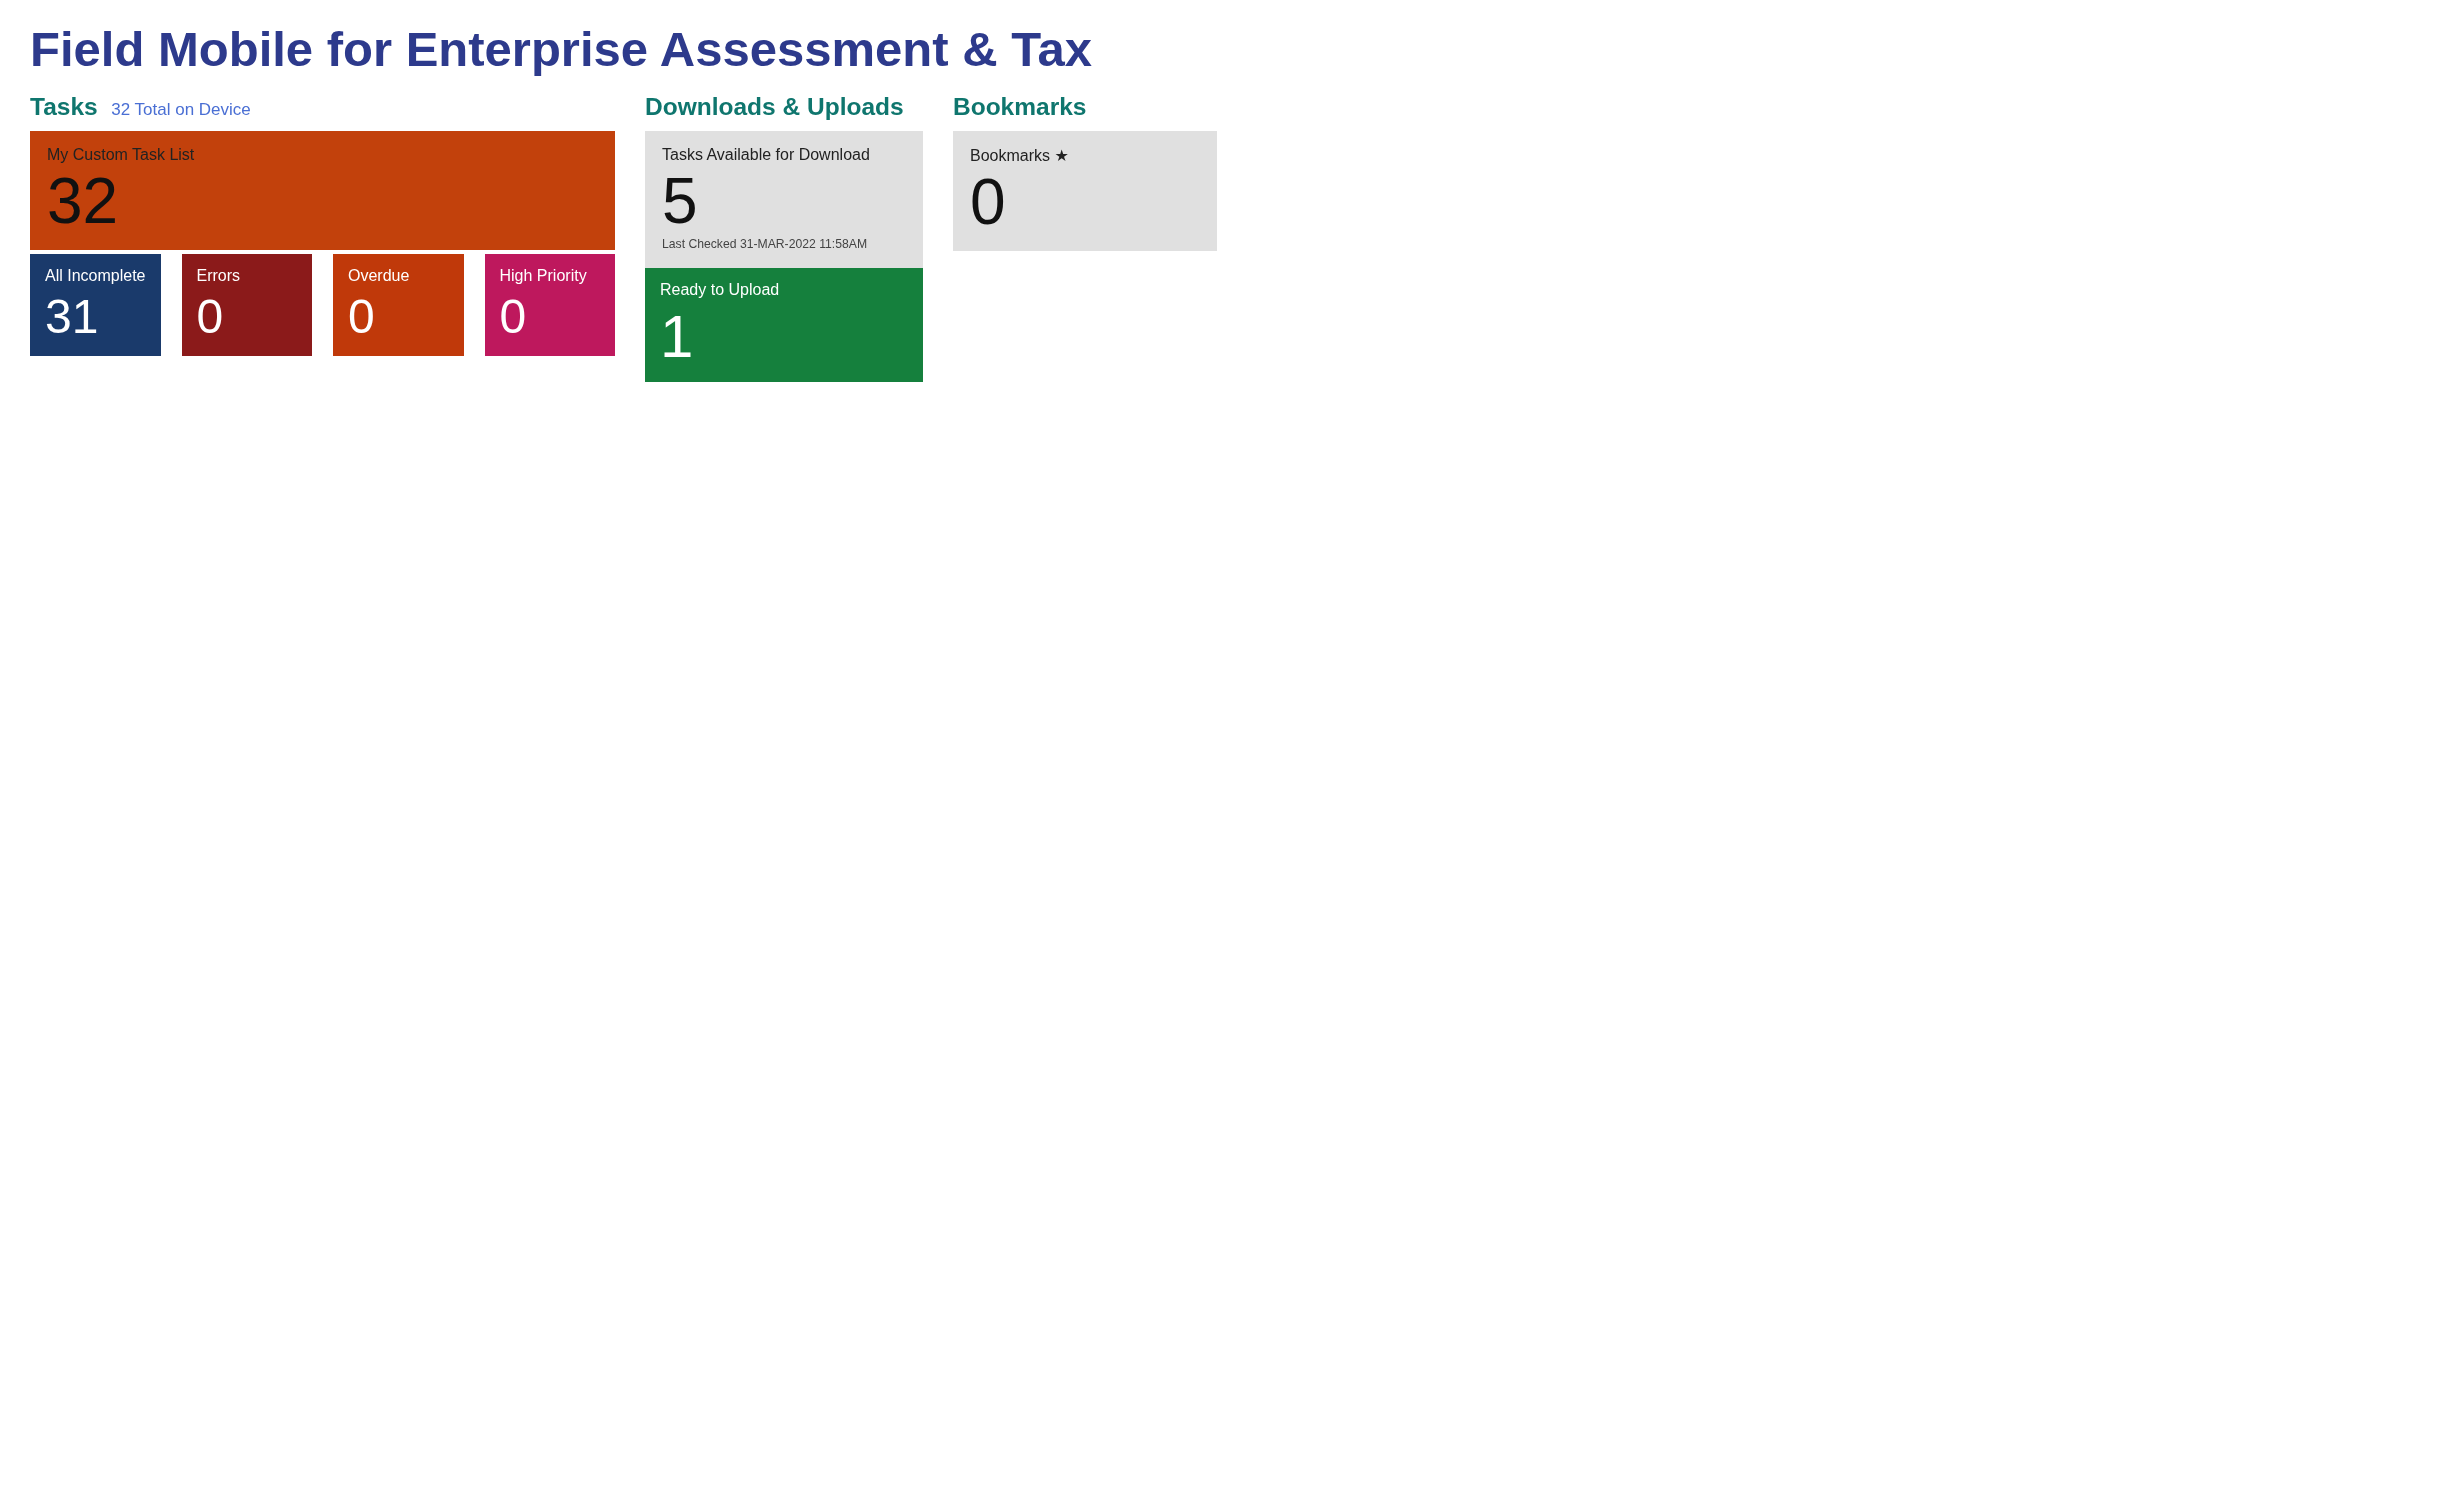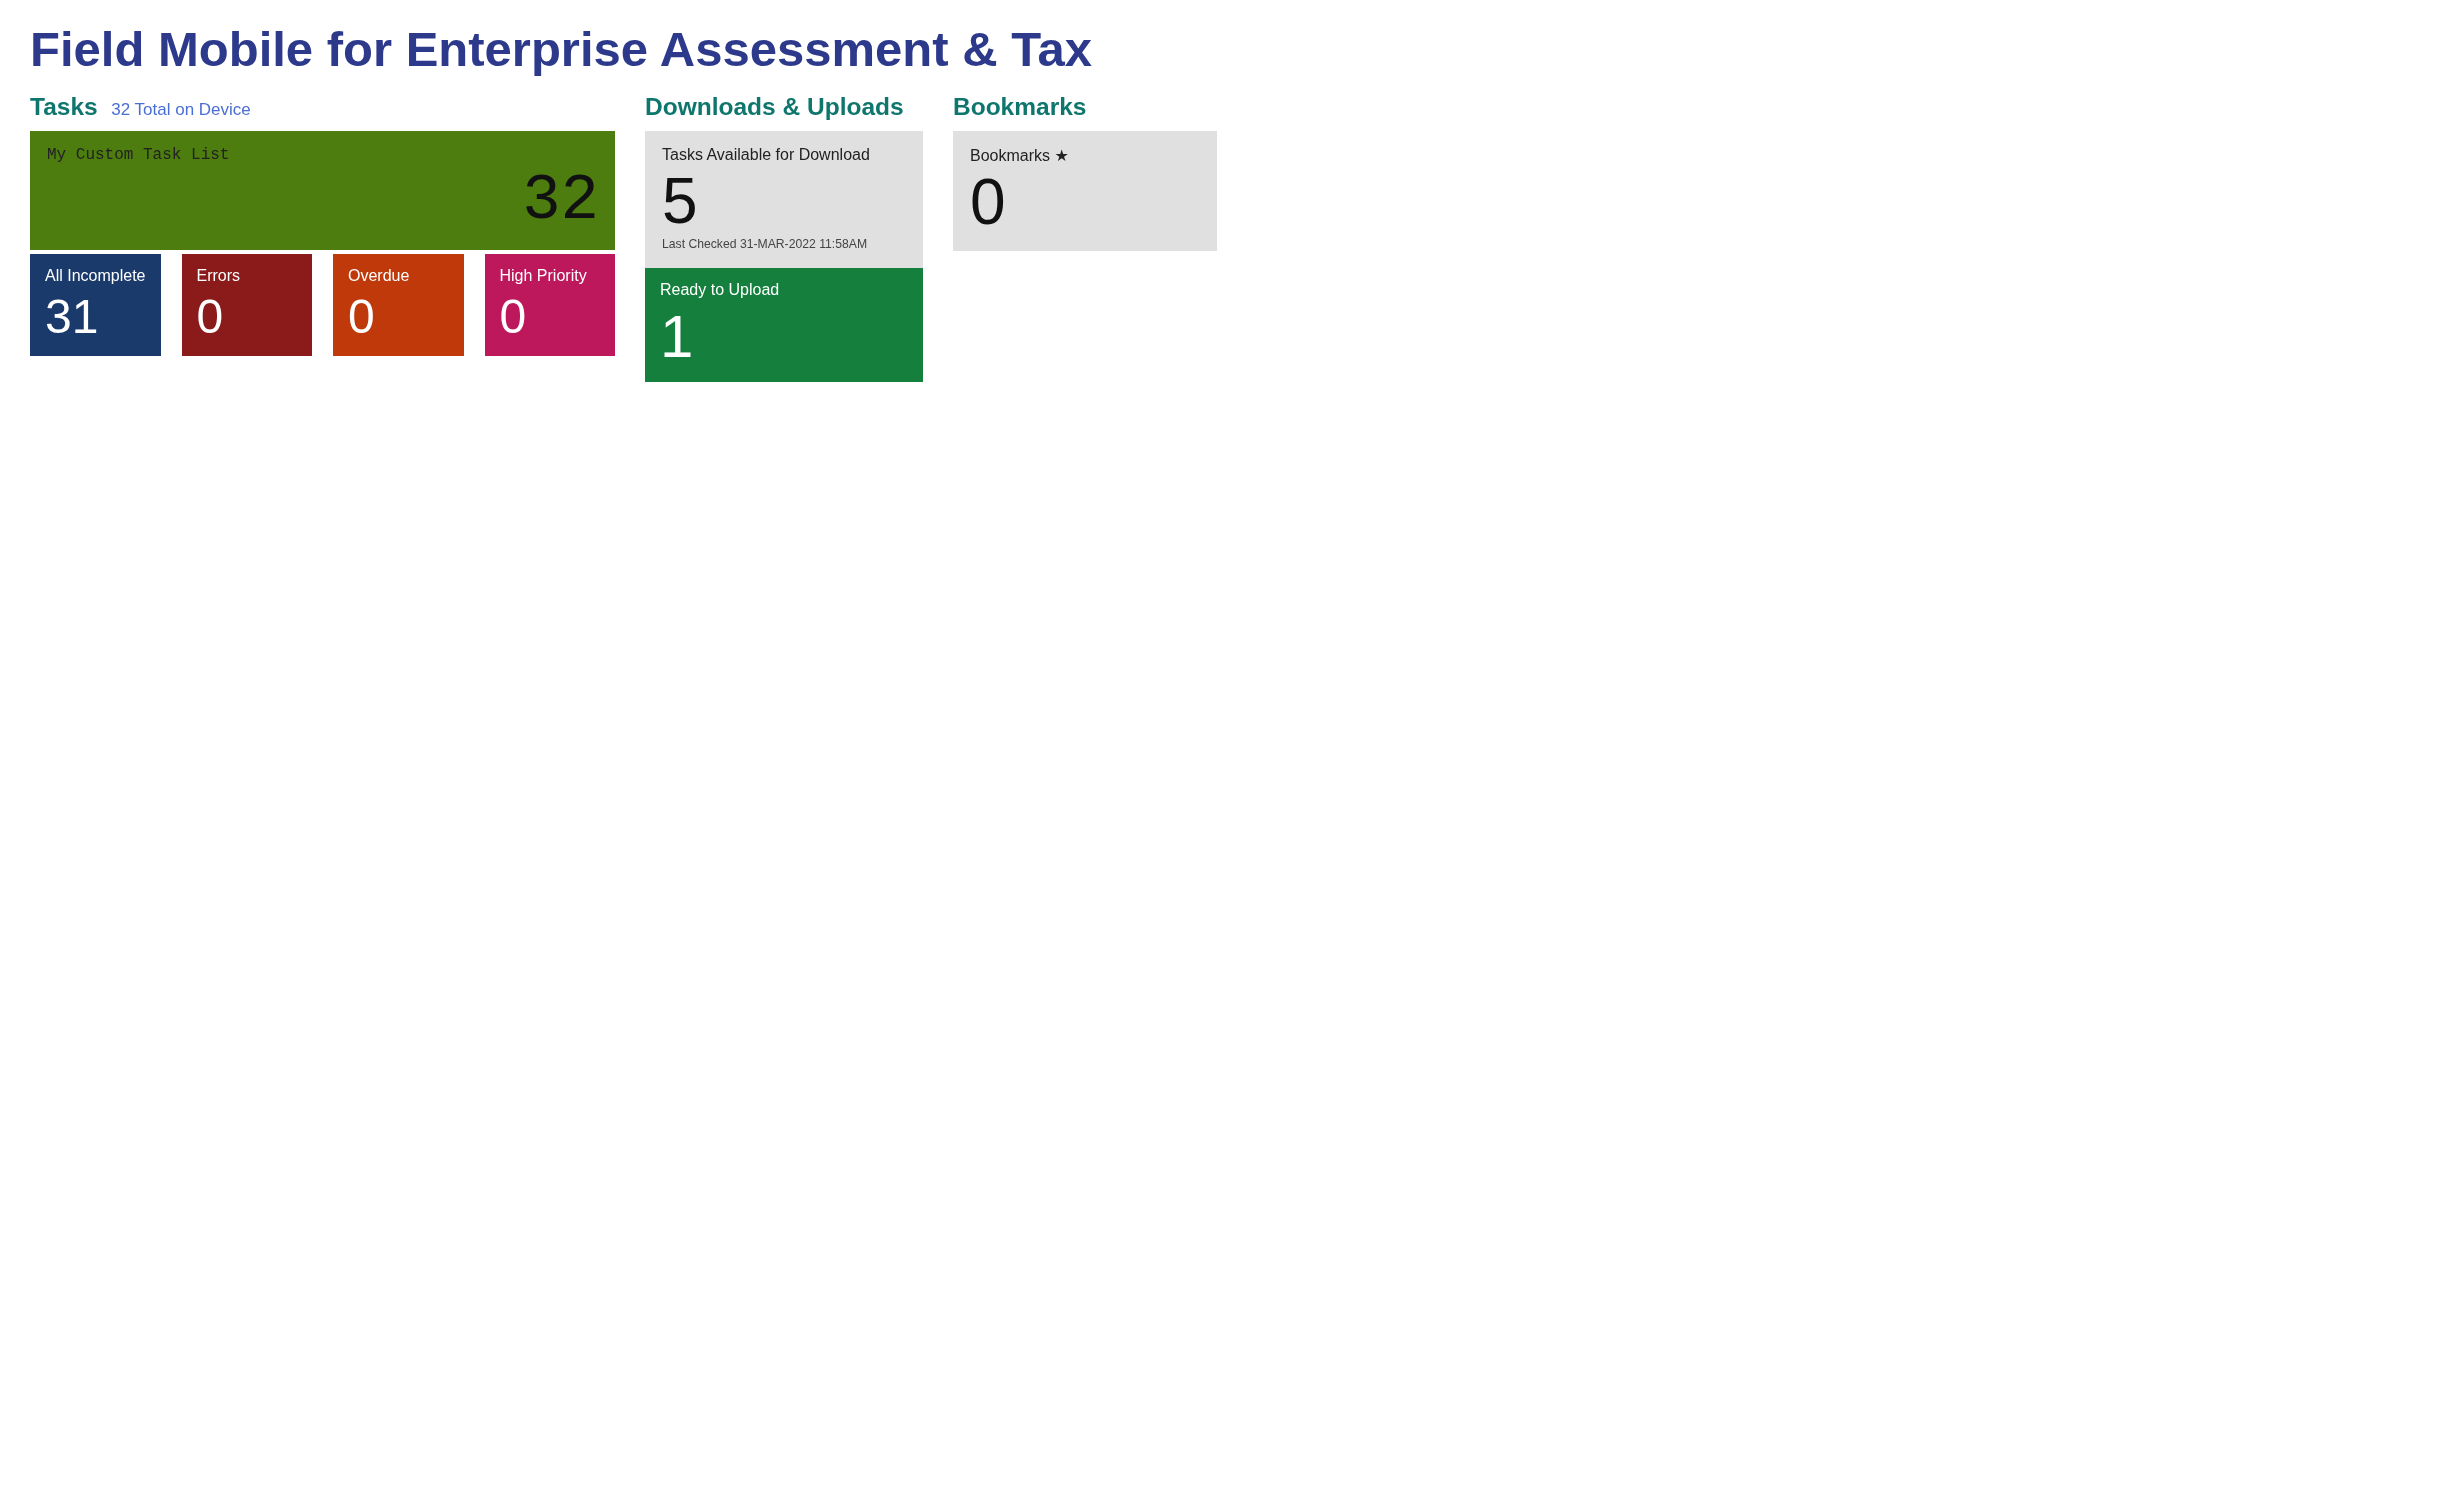--- a/index.html
+++ b/index.html
@@ -45,40 +45,38 @@
 
     .section-header-subtitle {
       font-size: 17px;
       font-weight: 400;
       color: #4a6fd4;
       margin-left: 9.4px;
       display: inline;
     }
 
     .task-list-tile {
-      background: #4d7c0f;
-      padding: 15px 16px 17px 17px;
+      background: #c2410c;
+      padding: 15px 0 17px 17px;
       margin-bottom: 3.8px;
       cursor: pointer;
-      font-family: Liberation Mono, monospace;
     }
 
     .tile-label {
       font-size: 16px;
       color: #222;
       font-weight: 400;
       margin-bottom: 5.6px;
     }
 
     .tile-number {
       font-size: 64px;
       font-weight: 300;
       color: #111;
       line-height: 1;
-      text-align: right;
     }
 
     .tiles-grid {
       display: grid;
       grid-template-columns: 1fr 1fr 1fr 1fr;
       gap: 21px;
     }
 
     .tile {
       padding: 13px 15px 15px 15px;

